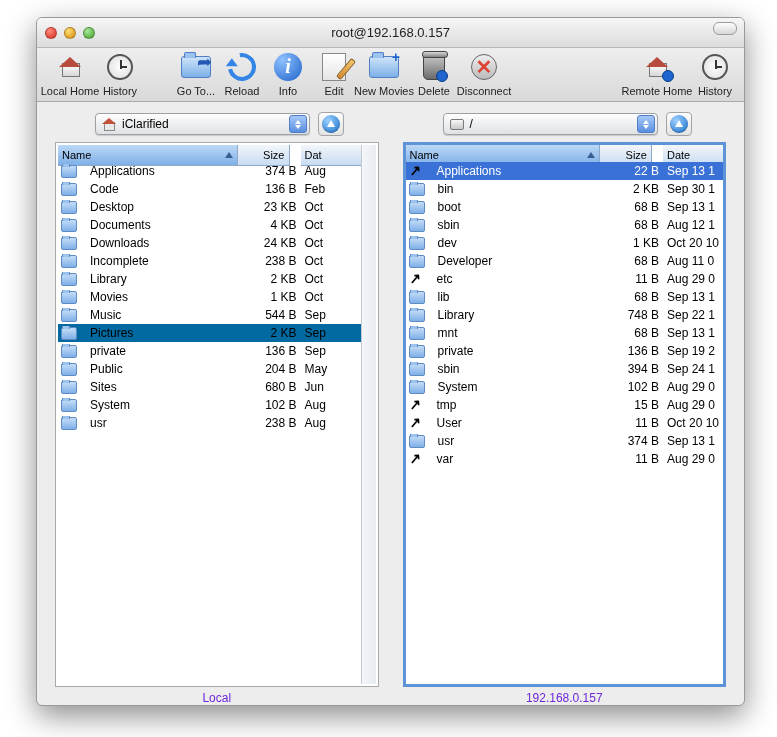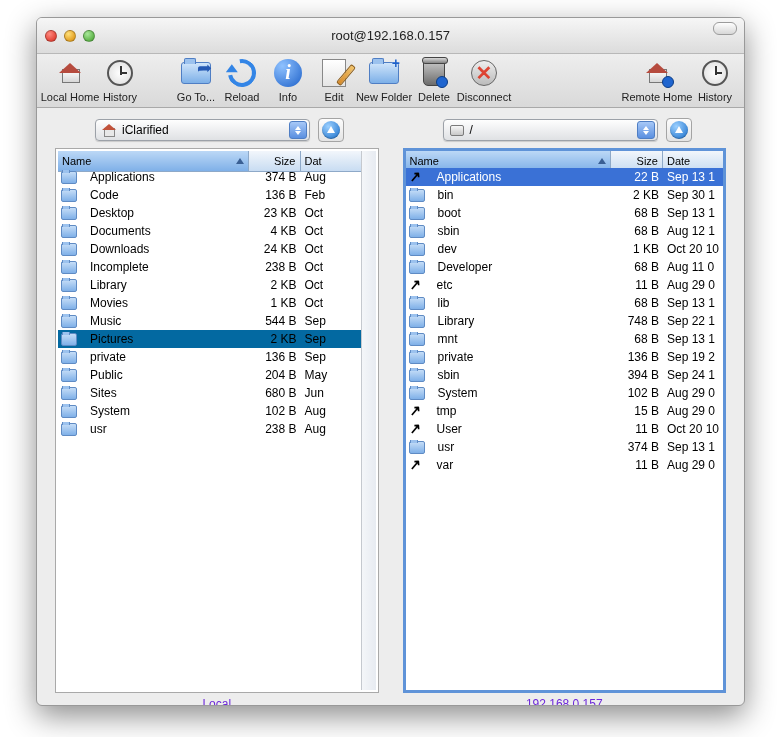--- a/index.html
+++ b/index.html
@@ -11,21 +11,21 @@
     left: 36px; top: 17px;
     width: 709px; height: 689px;
     background: #ededed;
     border: 1px solid #999;
     border-radius: 6px;
     box-shadow: 0 10px 30px rgba(0,0,0,0.45);
     overflow: hidden;
   }
 
   .titlebar {
-    height: 36px;
+    height: 30px;
     display: flex;
     align-items: center;
     background: linear-gradient(to bottom, #f6f6f6 0%, #dcdcdc 100%);
     border-bottom: 1px solid #b8b8b8;
     position: relative;
   }
   .traffic-lights { display: flex; gap: 7px; padding-left: 8px; }
   .tl { width: 12px; height: 12px; border-radius: 50%; border: 1px solid rgba(0,0,0,0.25); background: #ccc; }
   .tl.red    { background: radial-gradient(circle at 35% 30%, #ff8a80 0%, #e4463a 70%); }
   .tl.yellow { background: radial-gradient(circle at 35% 30%, #ffe07a 0%, #e3a126 70%); }
@@ -106,21 +106,21 @@
   .ft-head .col {
     background: linear-gradient(to bottom,#f2f6fb,#c8dcf2);
     border-right:1px solid #8ea9c8; border-bottom:1px solid #8ea9c8;
     display:flex; align-items:center; padding:10px 4px;
   }
   .ft-head .col.sorted { background: linear-gradient(to bottom,#bcd8f6,#7fb0e8); }
   .ft-head .tri { margin-left:auto; width:0; height:0; border-left:4px solid transparent; border-right:4px solid transparent; border-bottom:6px solid #4a6; border-bottom-color:#3a5f94; }
   .col-name { flex:1; }
   .col-size { width:52px; justify-content:flex-end; }
   .col-date { width:60px; }
-  .ft-head .col-date { border-right:none; }
+  .ft-head .col-date { border-right:none;margin-left:11px; }
 
   .ft-body { flex:1; overflow:hidden; }
   .row { display:flex; height:18px; align-items:center; font-size:12px; }
   .row.selected-local { background:#0369a1; }
   .row.selected-remote { background:#3a71d6; color:#fff; }
   .row .c-name { flex:1; display:flex; align-items:center; gap:13px; padding-left:3px; overflow:hidden; white-space:nowrap; }
   .row .c-size { width:52px; text-align:right; padding-right:4px; white-space:nowrap; }
   .row .c-date { width:60px; padding-left:4px; white-space:nowrap; overflow:hidden; }
 
   .folder-ico {
@@ -226,21 +226,21 @@
       <div class="tb-btn narrow">
         <div class="ico">
             <div class="i-edit"></div>
           </div>
         <div class="lbl">Edit</div>
       </div>
       <div class="tb-btn">
         <div class="ico">
             <div class="i-folder i-newfolder"></div>
           </div>
-        <div class="lbl">New Folder</div>
+        <div class="lbl">New Movies</div>
       </div>
       <div class="tb-btn narrow">
         <div class="ico">
             <div class="i-trash">
               <span class="badge"></span>
             </div>
           </div>
         <div class="lbl">Delete</div>
       </div>
       <div class="tb-btn">

